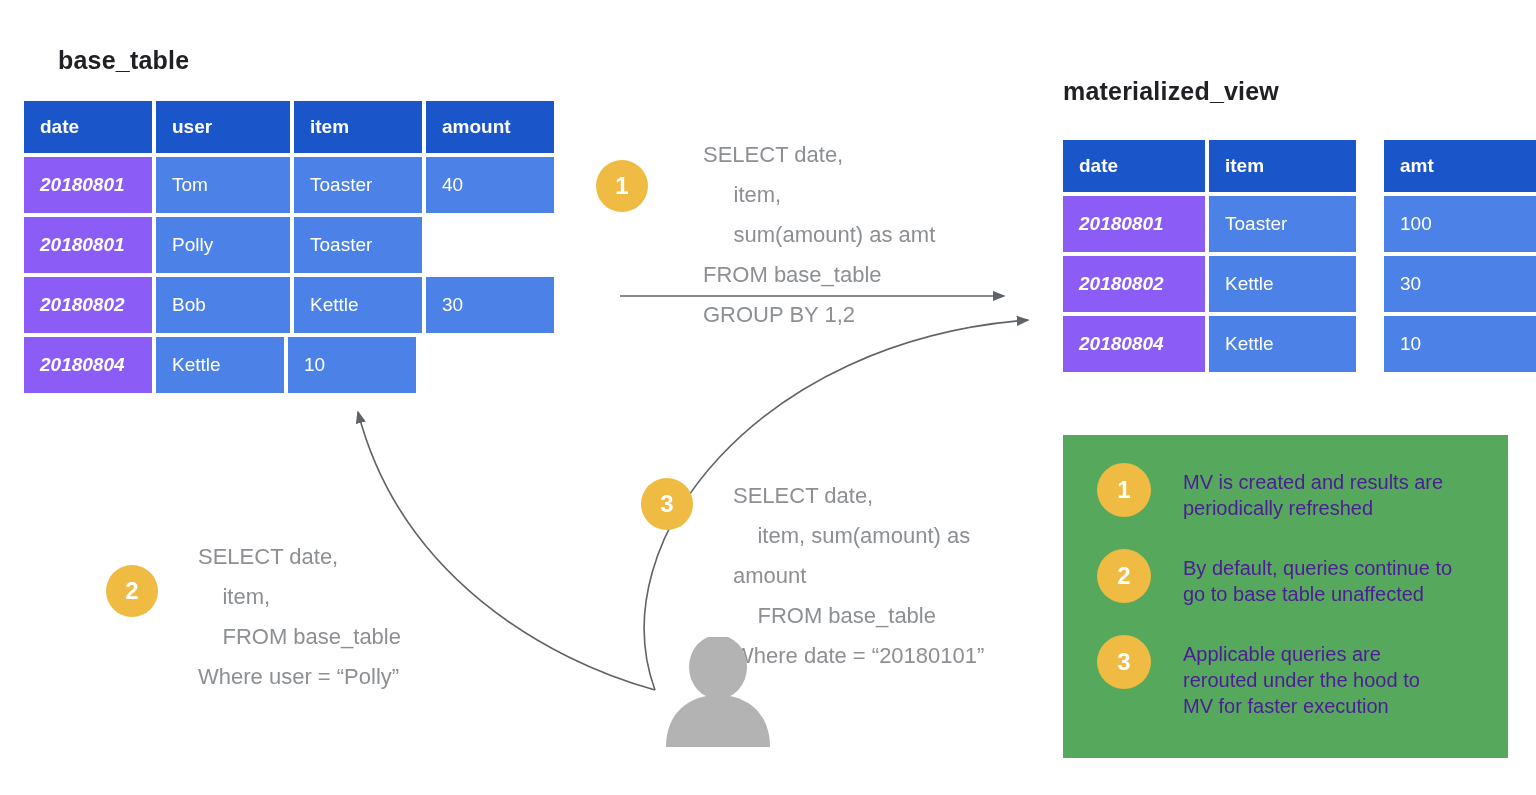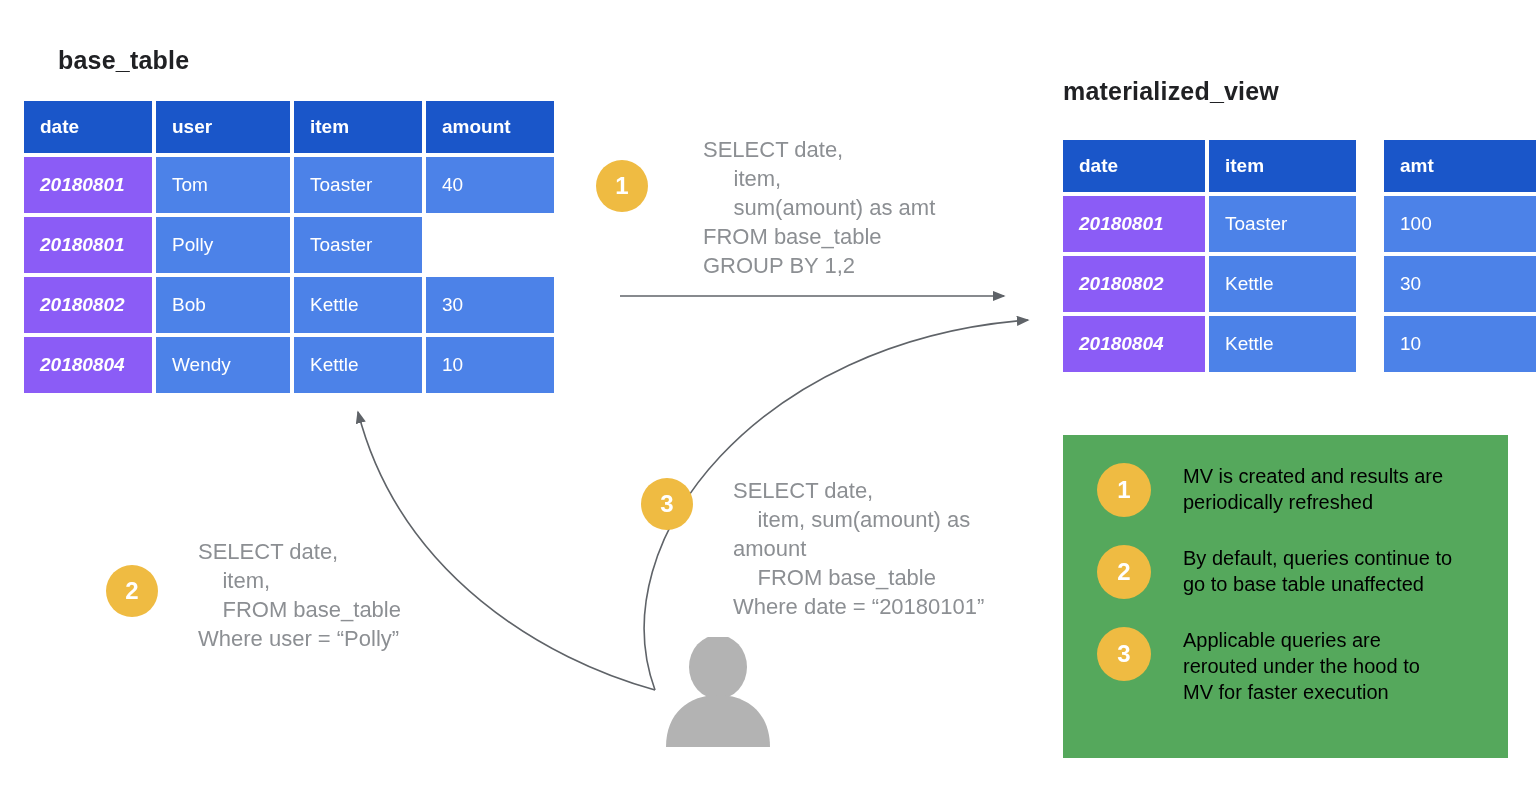--- a/index.html
+++ b/index.html
@@ -98,21 +98,21 @@
     color: #ffffff;
     font-size: 24px;
     font-weight: bold;
     display: flex;
     align-items: center;
     justify-content: center;
   }
   .sql {
     color: #8c8f93;
     font-size: 22px;
-    line-height: 29px;
+    line-height: 40px;
     white-space: pre;
   }
 
   #step1 { left: 596px; top: 133px; }
   #step1 .sql { margin-left: 55px; margin-top: 2px; }
   #step1 .badge { margin-top: 27px; }
 
   #step2 { left: 106px; top: 565px; }
   #step2 .sql { margin-left: 40px; margin-top: -28px; }
 
@@ -155,21 +155,22 @@
     display: flex;
     align-items: flex-start;
   }
   .lrow .badge {
     width: 54px;
     height: 54px;
     margin-left: 8px;
   }
   .ltext {
     margin-left: 32px;
-    color: #000000;
+    margin-top: 6px;
+    color: #4c1d95;
     font-size: 20px;
     line-height: 26px;
     white-space: pre-line;
     max-width: 300px;
   }
 </style>
 </head>
 <body>
 
 <div class="stage">
@@ -196,21 +197,20 @@
       <div class="dcell val c2">Toaster</div>
     </div>
     <div class="drow">
       <div class="dcell key c0">20180802</div>
       <div class="dcell val c1">Bob</div>
       <div class="dcell val c2">Kettle</div>
       <div class="dcell val c3">30</div>
     </div>
     <div class="drow">
       <div class="dcell key c0">20180804</div>
-      <div class="dcell val c1">Wendy</div>
       <div class="dcell val c2">Kettle</div>
       <div class="dcell val c3">10</div>
     </div>
   </div>
 
   <div class="dtable" id="mv-table">
     <div class="drow">
       <div class="dcell head c0">date</div>
       <div class="dcell head c1">item</div>
       <div class="dcell head c2">amt</div>

